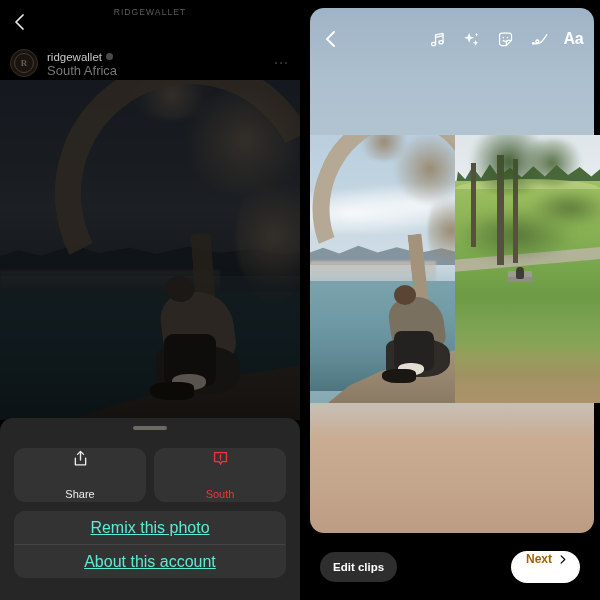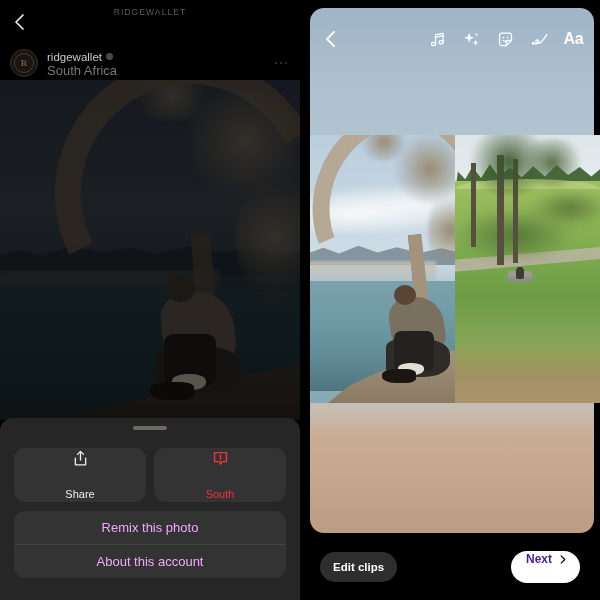--- a/index.html
+++ b/index.html
@@ -173,21 +173,21 @@
     display: flex; flex-direction: column; align-items: center; justify-content: center;
     gap: 20px;
   }
   .act .lbl { font-size: 11px; color: #ededed; line-height: 13px; }
   .act.report .lbl { color: #f0343a; }
   .l-list {
     margin-top: 9px; background: #333333; border-radius: 11px; overflow: hidden;
   }
   .l-list .row {
     height: 33px; display: flex; align-items: center; justify-content: center;
-    font-size: 13px; color: #f0abfc;
+    font-size: 16px; color: #5eead4; text-decoration: underline;
   }
   .l-list .sep { height: 1px; background: #454545; margin: 0 1px; }
 
   
   .panel-right {
     position: relative; width: 300px; height: 600px; background: #000; overflow: hidden;
   }
   .r-canvas {
     position: absolute; left: 10px; top: 8px; width: 284px; height: 525px;
     border-radius: 14px; overflow: hidden;
@@ -298,21 +298,21 @@
     position: absolute; left: 0; bottom: 0; width: 300px; height: 66px;
     display: flex; align-items: center; justify-content: space-between;
     padding: 0 20px; z-index: 9; background: #000; text-align: center;
   }
   .edit-clips {
     height: 30px; padding: 0 13px; border-radius: 15px; background: #2e2e2e;
     display: flex; align-items: center; color: #fff; font-size: 11.5px; font-weight: 600;
   }
   .next-btn {
     height: 32px; padding: 0 12px 16px 15px; border-radius: 16px; background: #fff;
-    display: flex; align-items: center; gap: 5px; color: #4c1d95; font-size: 12px; font-weight: 600;
+    display: flex; align-items: center; gap: 5px; color: #a16207; font-size: 12px; font-weight: 600;
   }
 </style>
 </head>
 <body>
 
 <div class="screen">
 
   <div class="panel-left">
 
     <div class="l-photo">

